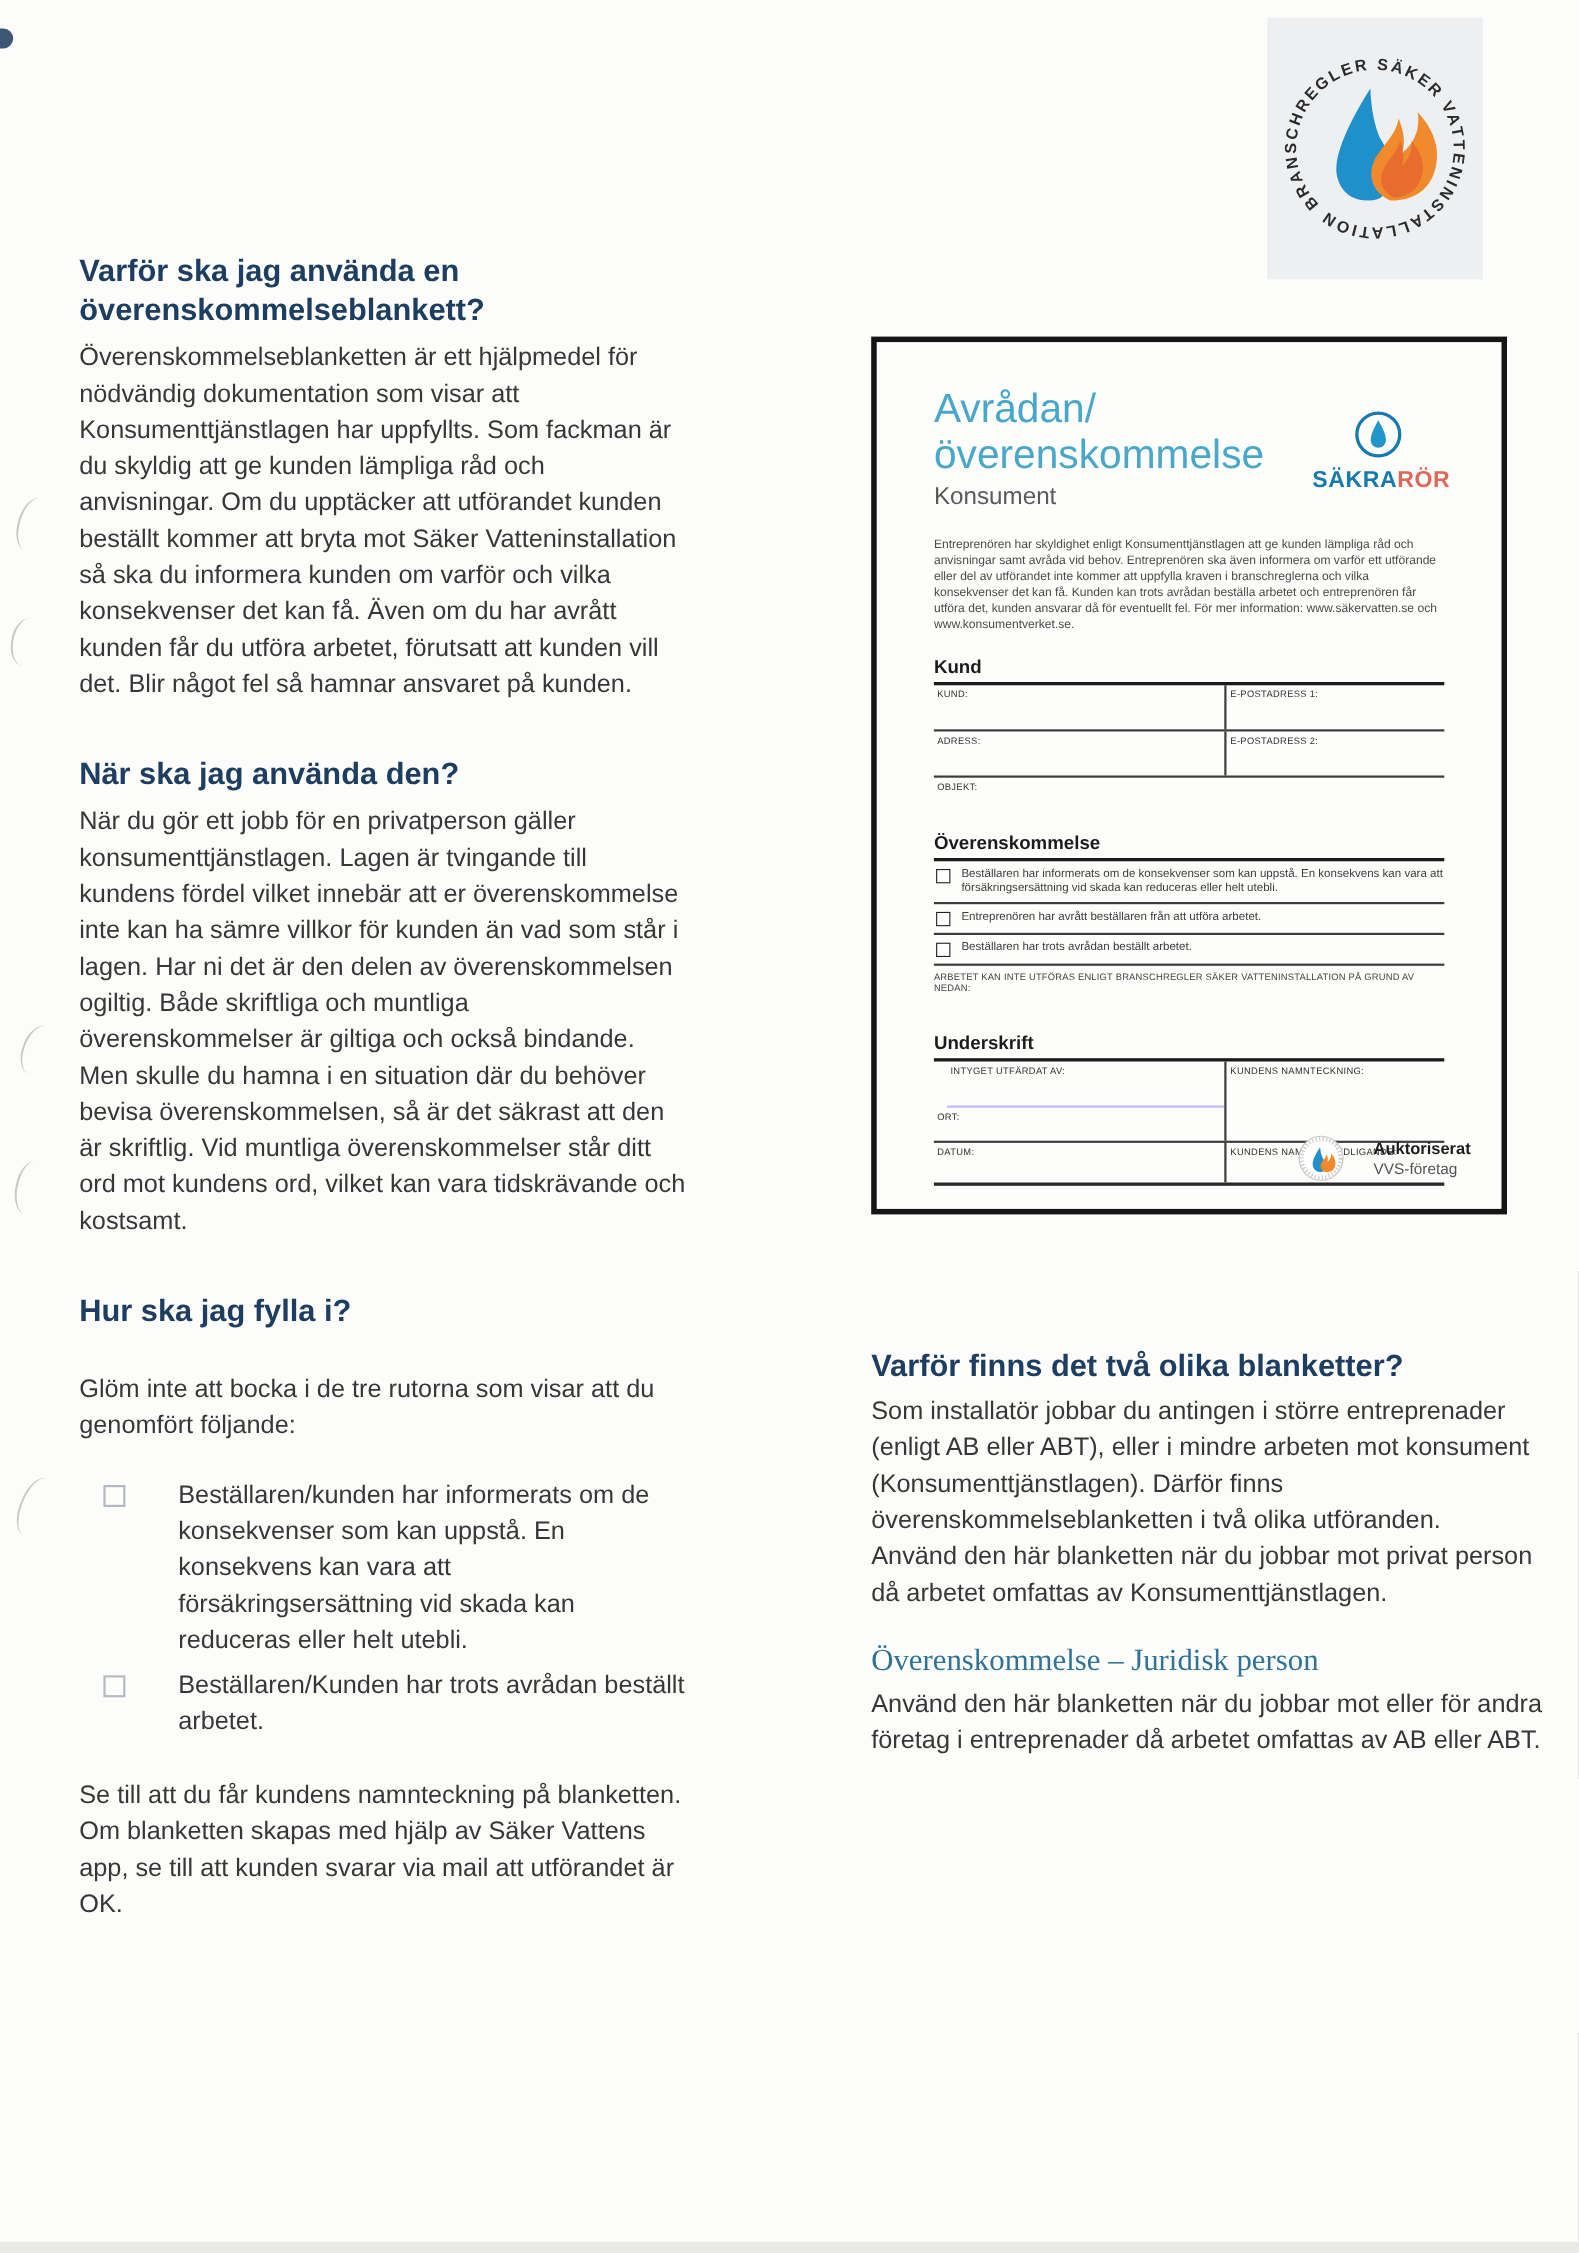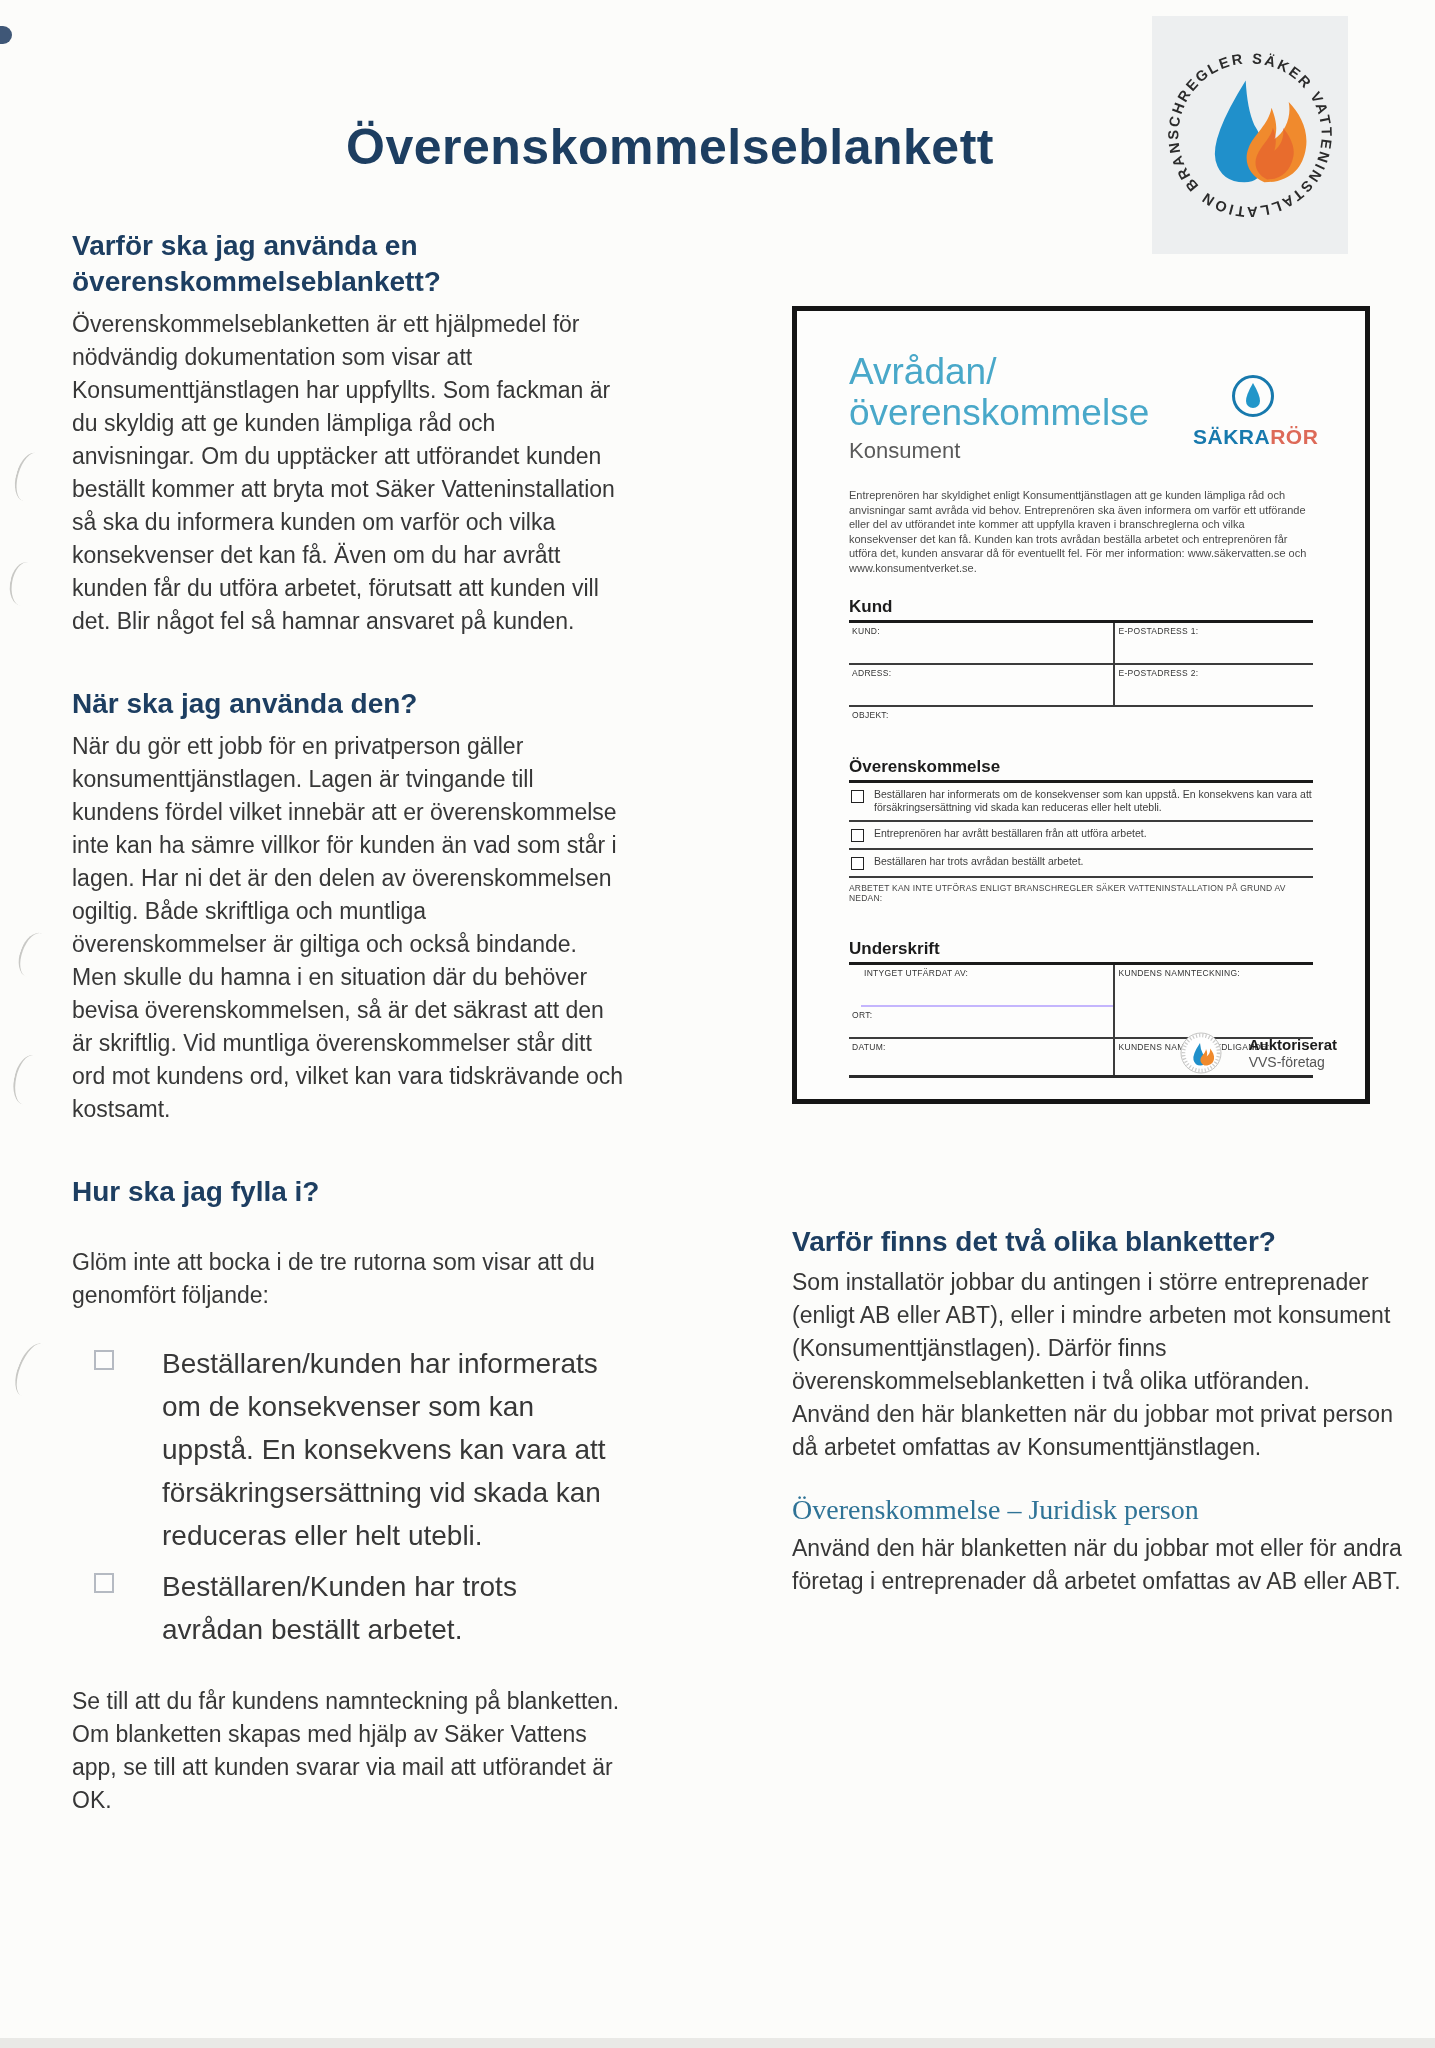--- a/index.html
+++ b/index.html
@@ -20,21 +20,21 @@
   
   .col-left{position:absolute;left:72px;top:228px;width:552px;}
   .sec-h{font-size:28px;line-height:36px;font-weight:bold;color:#1d3e61;margin:0 0 8px;}
   .sec{margin:0 0 0;}
   .sec + .sec{margin-top:48px;}
   .body-p{font-size:23px;line-height:33px;margin:0;color:#373737;}
   .intro-p{font-size:23px;line-height:33px;margin:36px 0 0;color:#373737;}
   .checklist{list-style:none;margin:30px 0 0;padding:0;}
   .checklist li{display:flex;align-items:flex-start;padding-left:22px;margin:0 0 8px;}
   .cb{flex:0 0 16px;height:16px;border:2px solid #b5bac2;margin:8px 48px 0 0;background:#fdfdfc;}
-  .checklist .txt{font-size:28px;line-height:43px;color:#373737;}
+  .checklist .txt{font-size:23px;line-height:33px;color:#373737;}
   .closing-p{font-size:23px;line-height:33px;margin:34px 0 0;color:#373737;}
   
   .form-box{
     position:absolute;left:792px;top:306px;width:578px;height:798px;box-sizing:border-box;
     background:#fdfdfc;border:5px solid #151515;padding:40px 52px 0;
   }
   .form-head{display:flex;justify-content:space-between;align-items:center;}
   .form-title{font-size:37px;line-height:41px;color:#49a8c9;font-weight:400;margin:0;}
   .form-sub{font-size:22px;color:#5a5a5a;margin-top:5px;}
   .brand{margin-top:6px;text-align:center;width:120px;}
@@ -80,21 +80,20 @@
     border-radius:50%/50%;opacity:.8;
   }
   .corner-mark{position:absolute;left:0;top:26px;width:12px;height:18px;background:#1d3a5f;border-radius:0 9px 9px 0;opacity:.85;}
   .bottom-edge{position:absolute;left:0;bottom:0;width:100%;height:10px;background:#e9e9e6;}
 </style>
 </head>
 <body>
 
 <div class="page">
 
-  <h1 class="doc-title">Överenskommelseblankett</h1>
 
   <div class="top-logo">
     <svg width="172" height="172" viewBox="0 0 120 120">
       <defs>
         <path id="ringPath" d="M 24.6 95.4 A 50 50 0 1 1 95.4 95.4 A 50 50 0 0 1 24.6 95.4" fill="none"></path>
       </defs>
       <text font-size="10.2" letter-spacing="1.6" fill="#2b2b2b" font-weight="600" font-family="Liberation Sans, DejaVu Sans, sans-serif">
         <textPath href="#ringPath">BRANSCHREGLER SÄKER VATTENINSTALLATION •</textPath>
       </text>
       <path d="M57 22 Q32 62 36 78 Q40 93 56 93 Q68 93 70 80 Q72 67 63 53 Q58 42 57 22 Z" fill="#2090cb"></path>

